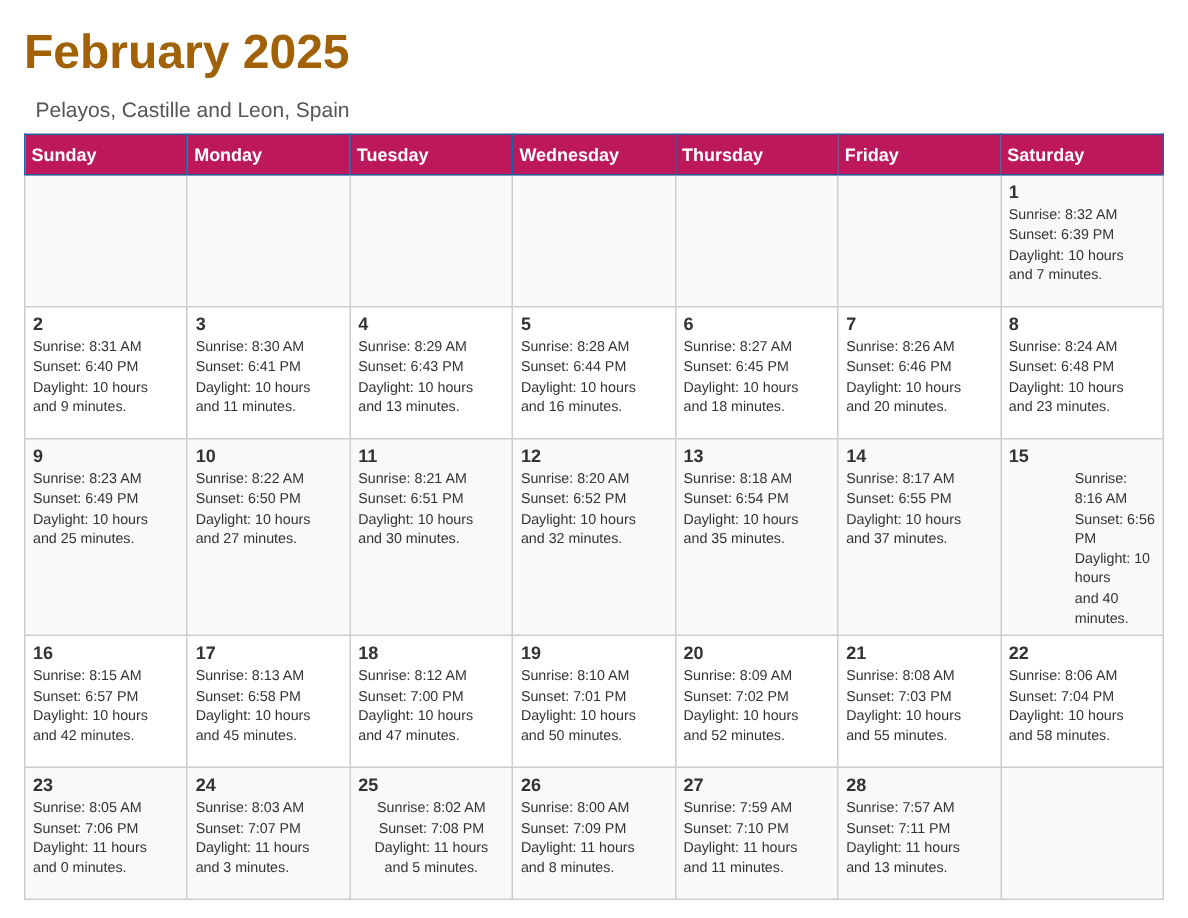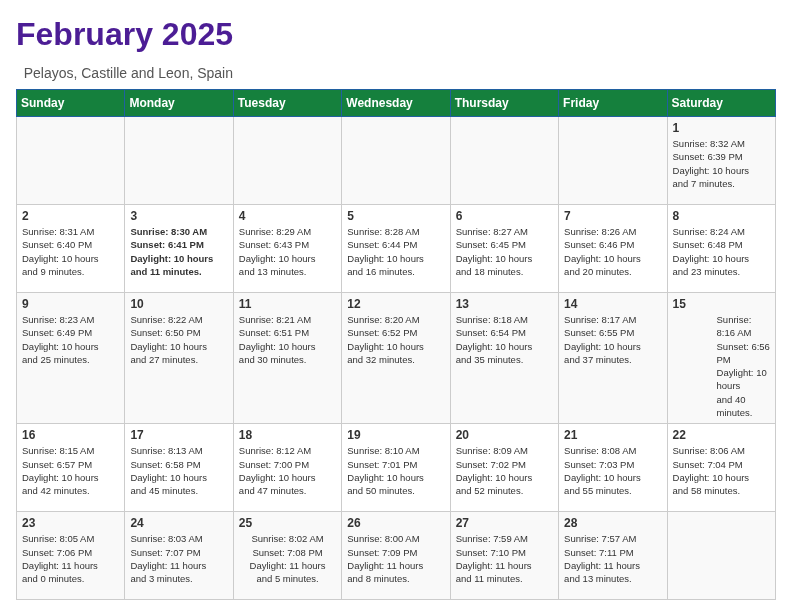--- a/index.html
+++ b/index.html
@@ -26,34 +26,34 @@
       width: 24px;
       height: 24px;
       margin-left: 2px;
     }
     .title-block {
       text-align: right;
     }
     .month-title {
       font-size: 32px;
       font-weight: bold;
-      color: #4c1d95;
+      color: #a16207;
     }
     .subtitle {
       font-size: 14px;
       color: #555;
       margin-top: 12px;
     }
     .calendar {
       width: 100%;
       border-collapse: collapse;
       border: 1px solid #ccc;
     }
     .calendar th {
-      background-color: #15803d;
+      background-color: #be185d;
       color: #fff;
       font-size: 12px;
       font-weight: bold;
       padding: 6px 4px;
       text-align: left;
       border: 1px solid #2060a0;
     }
     .calendar td {
       vertical-align: top;
       width: calc(100% / 7);
@@ -124,21 +124,21 @@
       <tr>
         <td>
           <span class="day-num">2</span>
           <div class="day-info" style="white-space: pre-line;">Sunrise: 8:31 AM
 Sunset: 6:40 PM
 Daylight: 10 hours
 and 9 minutes.</div>
         </td>
         <td>
           <span class="day-num">3</span>
-          <div class="day-info" style="white-space: pre-line; font-weight: bold;">Sunrise: 8:30 AM
+          <div class="day-info" style="white-space: pre-line;">Sunrise: 8:30 AM
 Sunset: 6:41 PM
 Daylight: 10 hours
 and 11 minutes.</div>
         </td>
         <td>
           <span class="day-num">4</span>
           <div class="day-info" style="white-space: pre-line;">Sunrise: 8:29 AM
 Sunset: 6:43 PM
 Daylight: 10 hours
 and 13 minutes.</div>

